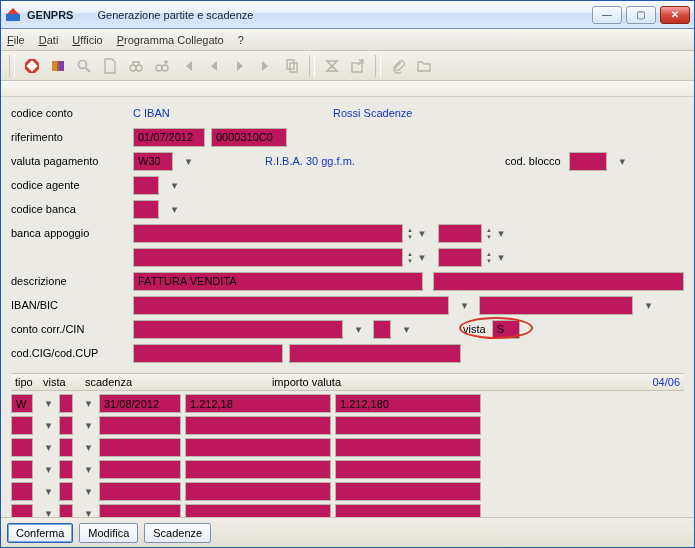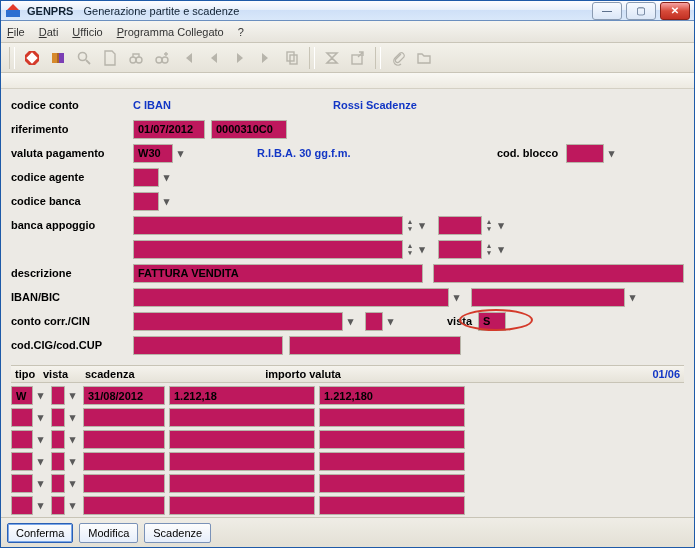--- a/index.html
+++ b/index.html
@@ -1,42 +1,42 @@
 <!DOCTYPE html>
 <html><head>
 <meta charset="utf-8">
 <style>
   * { box-sizing: border-box; }
   html, body { margin: 0; padding: 0; font-family: Tahoma, "MS Sans Serif", Arial, sans-serif; font-size: 11px; background: #fff; }
   .window { width: 695px; height: 548px; border: 1px solid #1e5aa8; background: #eceae5; position: relative; display: flex; flex-direction: column; }
-  .titlebar { height: 20px; background: linear-gradient(to bottom, #fdfdff 0%, #e8f0fb 45%, #cfe0f7 46%, #d9e8fa 100%); border-bottom: 1px solid #6b8fbf; display: flex; align-items: center; padding: 0 4px; }
+  .titlebar { height: 28px; background: linear-gradient(to bottom, #fdfdff 0%, #e8f0fb 45%, #cfe0f7 46%, #d9e8fa 100%); border-bottom: 1px solid #6b8fbf; display: flex; align-items: center; padding: 0 4px; }
   .titlebar .app-icon { width: 16px; height: 16px; margin-right: 6px; display:flex; align-items:center; justify-content:center; }
   .titlebar .title-main { font-weight: bold; color: #123; }
-  .titlebar .title-sub { margin-left: 10px; color: #123; }
+  .titlebar .title-sub { margin-left: 24px; color: #123; }
   .titlebar .spacer { flex: 1; }
   .winbtn { width: 30px; height: 18px; border: 1px solid #8a9bb2; border-radius: 3px; margin-left: 4px; background: linear-gradient(to bottom,#f7faff,#dbe7f7); display:flex; align-items:center; justify-content:center; color:#30486a; font-size:10px; }
   .winbtn.close { background: linear-gradient(to bottom,#f7a3a3,#d74b3a,#c23023); border-color:#8b2118; color:#fff; font-weight:bold; }
   .menubar { height: 22px; background: linear-gradient(to bottom,#f6f5f1,#e7e4dc); border-bottom: 1px solid #c9c5b8; display:flex; align-items:center; padding: 0 6px; gap: 14px; color:#333; }
   .menubar .menu-item { cursor: default; }
   .menubar .menu-item .ul { text-decoration: underline; }
   .toolbar { height: 30px; background: linear-gradient(to bottom,#f3f1ea,#e6e3d9); border-bottom: 1px solid #c9c5b8; display:flex; align-items:center; padding: 0 6px; gap: 4px; }
   .tool-sep { width: 6px; height: 22px; border-left: 1px solid #c8c4b6; border-right: 1px solid #fff; margin: 0 2px; }
   .tool-btn { width: 22px; height: 22px; display:flex; align-items:center; justify-content:center; color:#8d8a80; border-radius:2px; }
   .tool-btn.dim { opacity: .55; }
   .tool-btn.red { color:#d43a2a; }
   .tool-btn svg { width:16px; height:16px; display:block; }
 
   .headerstrip { height: 16px; background: linear-gradient(to bottom,#f9f8f4,#edeae1); border-bottom:1px solid #d4d0c4; }
 
   .client { flex:1; padding: 6px 10px 4px 10px; overflow:hidden; }
   .row { display:flex; align-items:center; margin-bottom: 4px; min-height: 20px; }
   .lbl { width: 122px; color:#000; }
   .val-link { color:#1236c5; }
   .input { height: 19px; background:#be185d; border:1px solid #b7b4a8; padding: 1px 4px; font: inherit; }
-  .combo { display:flex; align-items:center; }
+  .combo { display:flex; align-items:center;gap:8px; }
   .combo .caret { width:14px; height:19px; border:0; border-left:1px solid transparent; display:flex; align-items:center; justify-content:center; color:#5a5a5a; }
   .caret-small { width:12px; height:14px; display:flex; align-items:center; justify-content:center; color:#5a5a5a; }
   .dualcaret { display:flex; flex-direction:column; align-items:center; justify-content:center; height:19px; width:12px; line-height:7px; color:#5a5a5a; margin-left:1px; }
   .dualcaret span{font-size:7px;}
 
   .grid-head { display:flex; background: linear-gradient(to bottom,#f5f3ed,#e6e3d9); border:1px solid #c8c4b6; border-left:0; border-right:0; height:18px; align-items:center; font-size:11px; color:#000; }
   .grid-head > div { padding: 0 4px; }
   .grid-body { }
   .grid-row { display:flex; align-items:center; margin-top:3px; }
   .col-tipo { width:28px; }
@@ -168,21 +168,21 @@
       </div>
     <div class="tool-btn dim">
         <svg viewBox="0 0 16 16">
           <path d="M2 4h4l2 2h6v7H2z" fill="none" stroke="#8d8a80" stroke-width="1.4"></path>
         </svg>
       </div>
   </div>
 
   <div class="headerstrip"></div>
 
-  <div class="client" style="position:relative;font-weight:bold;">
+  <div class="client" style="position:relative;">
 
     <div class="row">
       <div class="lbl">codice conto</div>
       <div class="val-link" style="width:200px;">C  IBAN</div>
       <div class="val-link">Rossi Scadenze</div>
     </div>
 
     <div class="row">
       <div class="lbl">riferimento</div>
       <input class="input" style="width: 72px;" value="01/07/2012">
@@ -301,21 +301,21 @@
       <input class="input" style="width: 172px;" value="">
     </div>
 
     <div style="height:6px;"></div>
 
     <div class="grid-head">
       <div class="col-tipo">tipo</div>
       <div class="col-vista" style="width:42px;">vista</div>
       <div class="col-scad">scadenza</div>
       <div class="col-impval" style="text-align:right; width:180px;">importo valuta</div>
-      <div class="col-pager">01/06</div>
+      <div class="col-pager">04/06</div>
     </div>
 
     <div class="grid-body" id="grid-body">
         <div class="grid-row">
           <div class="combo">
             <input class="input col-tipo" style="width: 22px;" value="W">
             <div class="caret">▾</div>
           </div>
           <div style="width:4px;"></div>
           <div class="combo">

